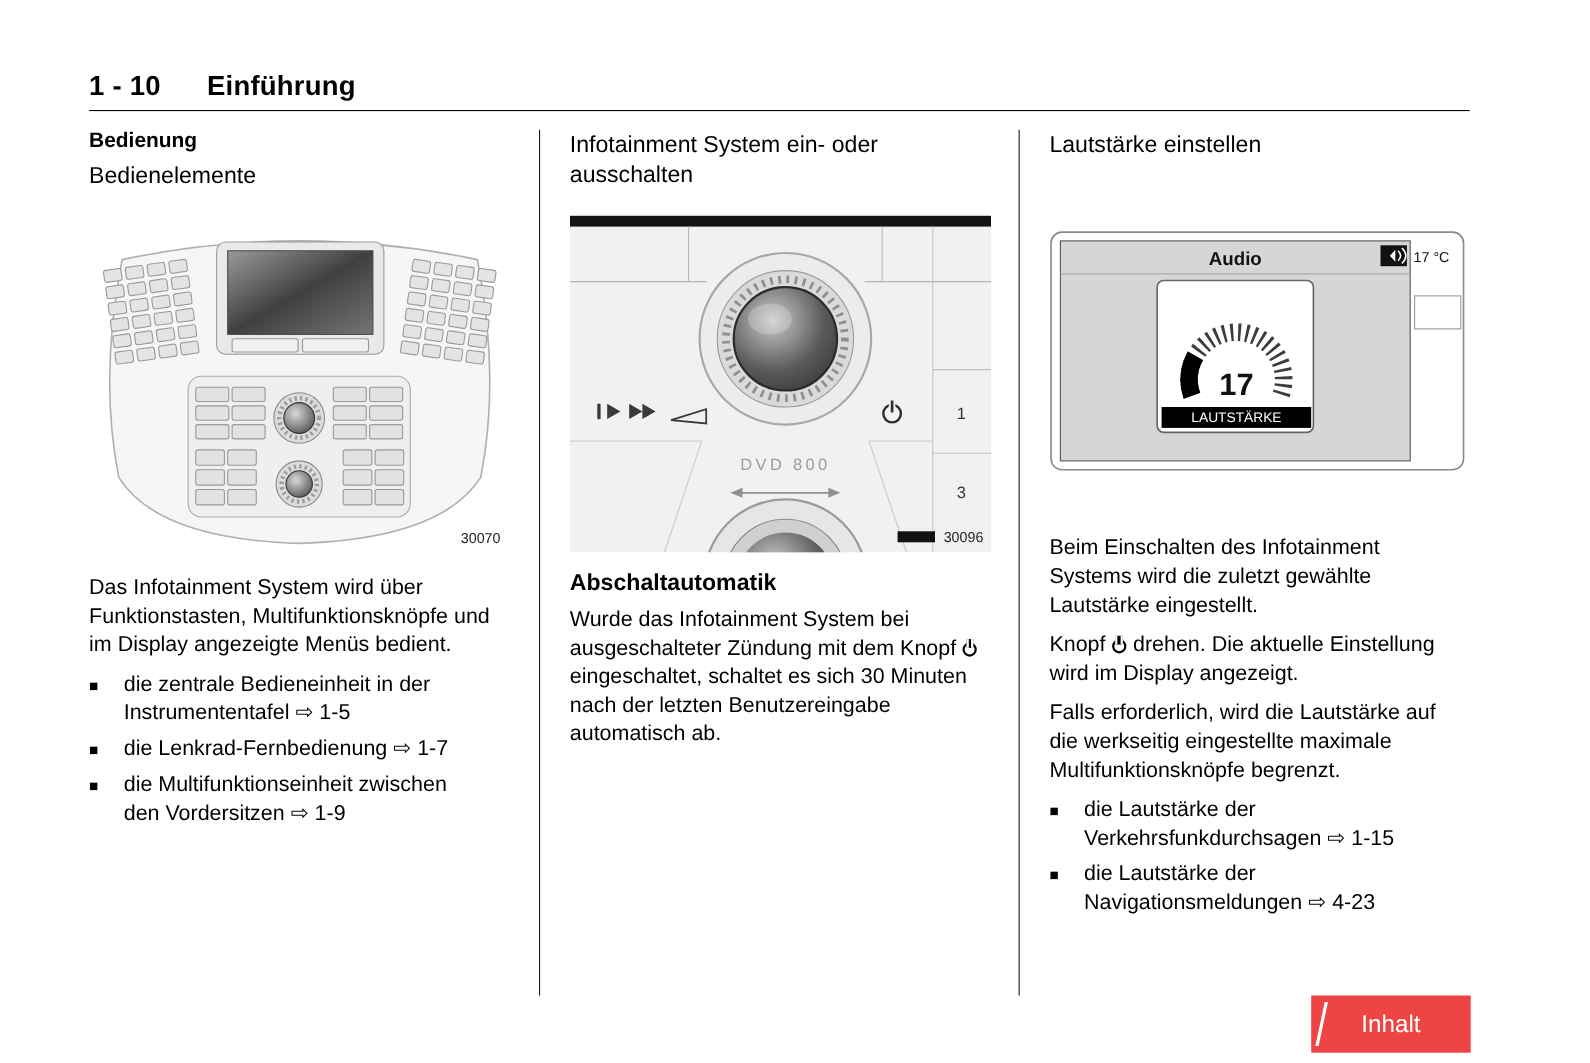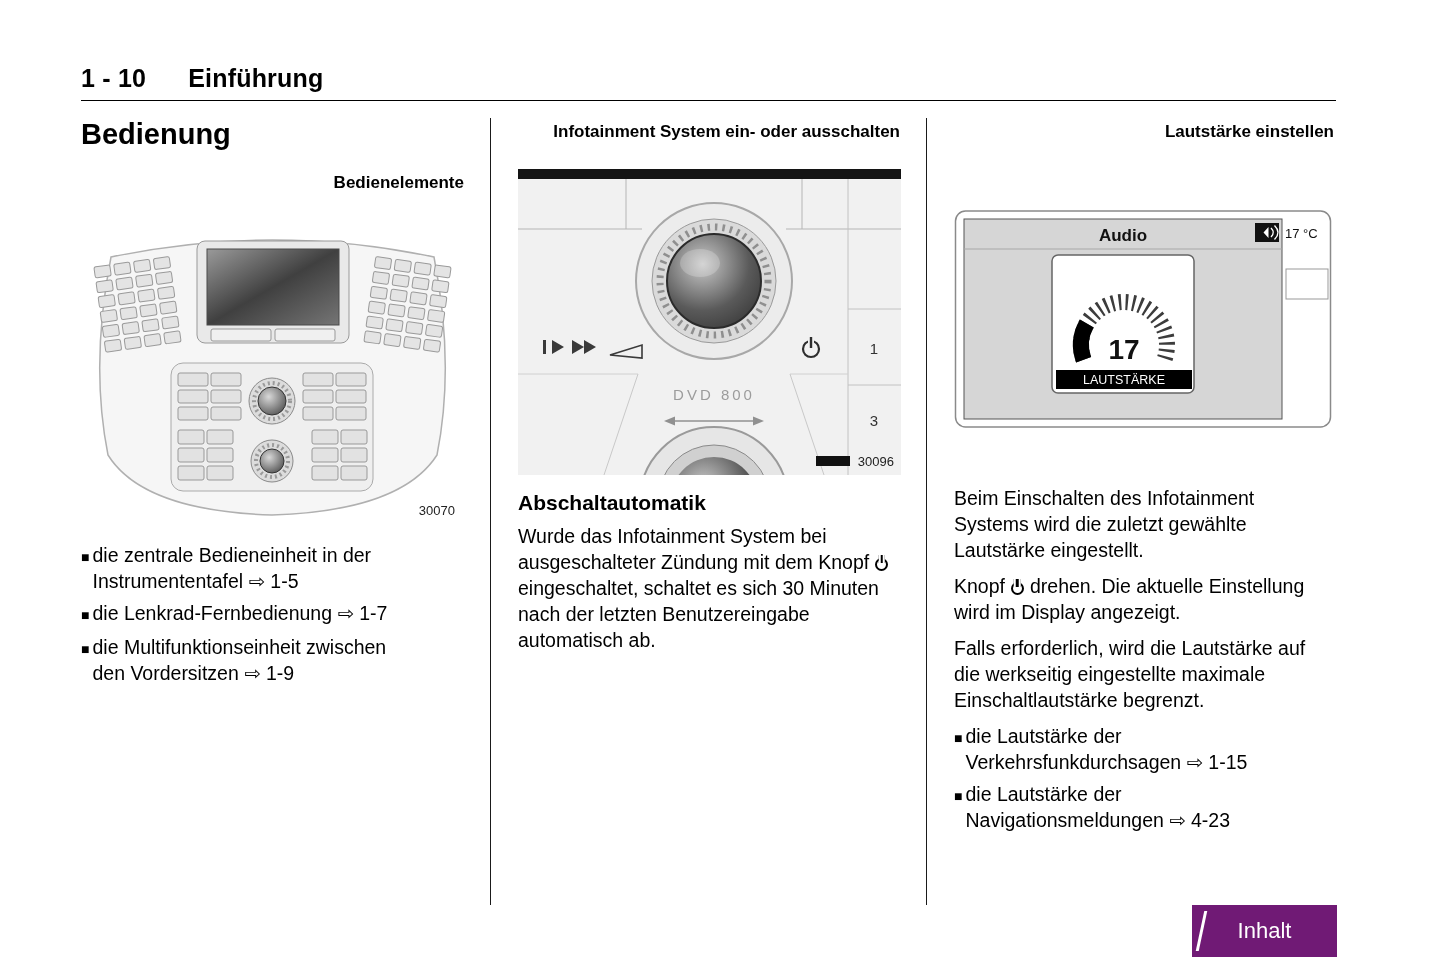--- a/index.html
+++ b/index.html
@@ -12,44 +12,44 @@
     font-size:25px; font-weight:bold; letter-spacing:.2px; }
   .header-rule { position:absolute; top:100px; left:81px; width:1255px; border-top:1.5px solid #000; }
 
   .columns { position:absolute; top:118px; left:81px; display:flex; }
   .col { flex:none; }
   .col-1 { width:383px; }
   .col-2 { width:382px; }
   .col-3 { width:380px; }
   .vsep { flex:none; width:1px; height:787px; background:#1a1a1a; margin-left:26px; margin-right:27px; }
 
-  .h1 { font-size:29px; font-weight:bold; margin:0 0 22px; }
-  .h2 { font-size:17px; font-weight:bold; margin:0 0 22px;text-align:right; }
+  .h1 { font-size:19px; font-weight:bold; margin:0 0 8px; }
+  .h2 { font-size:21px; font-weight:normal; margin:0 0 22px; }
   .colhead { line-height:27px; margin:0 0 24px; }
   .col-3 .colhead { margin-bottom:62px; }
   .h3 { font-size:21px; font-weight:bold; margin:14px 0 8px; }
 
   .figure { line-height:0; margin:0 0 16px; }
   .fig3 { margin-bottom:52px; }
   svg text { font-family:"Liberation Sans","DejaVu Sans",sans-serif; }
 
   p.body { font-size:19.5px; line-height:26px; margin:0 0 10px; }
   .bullets { list-style:none; margin:2px 0 0; }
-  .bullets li { display:flex; gap:3px; margin-bottom:6px; font-size:19.5px; line-height:26px; }
+  .bullets li { display:flex; gap:23px; margin-bottom:6px; font-size:19.5px; line-height:26px; }
   .marker::before { content:"■"; font-size:14px; line-height:26px; }
   .li-text { max-width:315px; }
   .col-3 .li-text { max-width:340px; }
 
   .power-icon { display:inline-block; width:13px; height:13px; border:2px solid #000;
     border-radius:50%; position:relative; margin:0 6px; vertical-align:-2px; }
   .power-icon::before { content:""; position:absolute; left:50%; top:-5px; transform:translateX(-50%);
     width:2.5px; height:8px; background:#000; border-left:2px solid #fff; border-right:2px solid #fff; }
 
   .inhalt-btn { position:absolute; left:1192px; top:905px; width:145px; height:52px;
-    background:#701a75; color:#fff; display:flex; align-items:center; justify-content:center;
+    background:#ef4444; color:#fff; display:flex; align-items:center; justify-content:center;
     font-size:22px; }
   .inhalt-btn::before { content:""; position:absolute; left:8px; top:6px; bottom:6px; width:3px;
     background:#fff; transform:skewX(-12deg); }
 </style>
 </head>
 <body>
 
 <div class="page">
 
   <header class="page-header">
@@ -135,20 +135,21 @@
           <circle cx="191" cy="186" r="23" fill="#dcdcdc" stroke="#8a8a8a"></circle>
           <circle cx="191" cy="186" r="18" fill="none" stroke="#9a9a9a" stroke-width="4" stroke-dasharray="2 3"></circle>
           <circle cx="191" cy="186" r="14" fill="url(#f1knob)" stroke="#333"></circle>
           <circle cx="191" cy="246" r="21" fill="#dcdcdc" stroke="#8a8a8a"></circle>
           <circle cx="191" cy="246" r="16" fill="none" stroke="#9a9a9a" stroke-width="4" stroke-dasharray="2 3"></circle>
           <circle cx="191" cy="246" r="12" fill="url(#f1knob)" stroke="#333"></circle>
           <text x="374" y="300" text-anchor="end" font-size="13" fill="#222">30070</text>
         </svg>
       </figure>
 
+      <p class="body">Das Infotainment System wird über Funktionstasten, Multifunktionsknöpfe und im Display angezeigte Menüs bedient.</p>
       <ul class="bullets">
         <li>
           <span class="marker"></span>
           <span class="li-text">die zentrale Bedieneinheit in der Instrumententafel ⇨ 1-5</span>
         </li>
         <li>
           <span class="marker"></span>
           <span class="li-text">die Lenkrad-Fernbedienung ⇨ 1-7</span>
         </li>
         <li>
@@ -248,21 +249,21 @@
           <text x="170" y="152" text-anchor="middle" font-size="28" font-weight="bold" fill="#111">17</text>
           <rect x="102" y="163" width="136" height="19" fill="#000"></rect>
           <text x="170" y="177" text-anchor="middle" font-size="12.5" fill="#fff">LAUTSTÄRKE</text>
         </svg>
       </figure>
 
       <p class="body">Beim Einschalten des Infotainment Systems wird die zuletzt gewählte Lautstärke eingestellt.</p>
       <p class="body">
         <span>Knopf</span><span class="power-icon"></span><span>drehen. Die aktuelle Einstellung wird im Display angezeigt.</span>
       </p>
-      <p class="body">Falls erforderlich, wird die Lautstärke auf die werkseitig eingestellte maximale Einschaltlautstärke begrenzt.</p>
+      <p class="body">Falls erforderlich, wird die Lautstärke auf die werkseitig eingestellte maximale Multifunktionsknöpfe begrenzt.</p>
       <ul class="bullets">
         <li>
           <span class="marker"></span>
           <span class="li-text">die Lautstärke der Verkehrsfunkdurchsagen ⇨ 1-15</span>
         </li>
         <li>
           <span class="marker"></span>
           <span class="li-text">die Lautstärke der Navigationsmeldungen ⇨ 4-23</span>
         </li>
       </ul>

